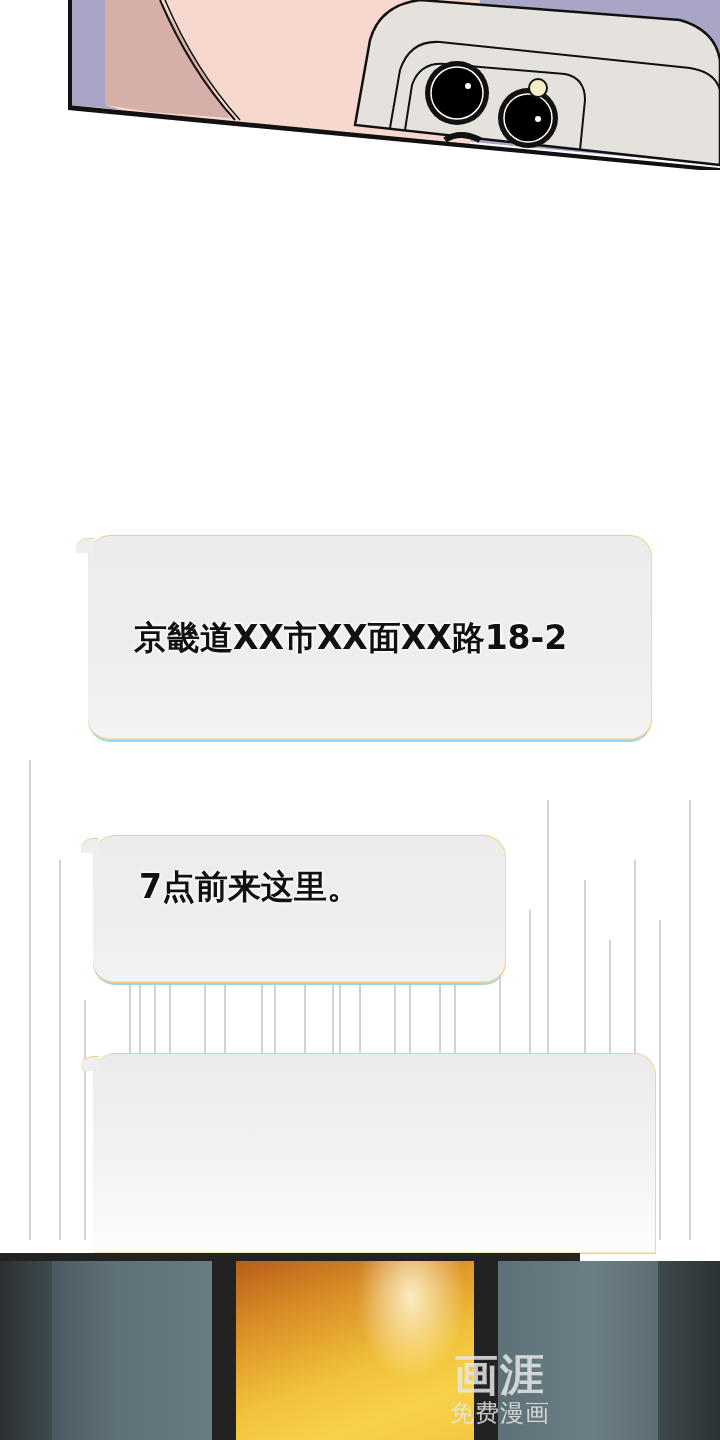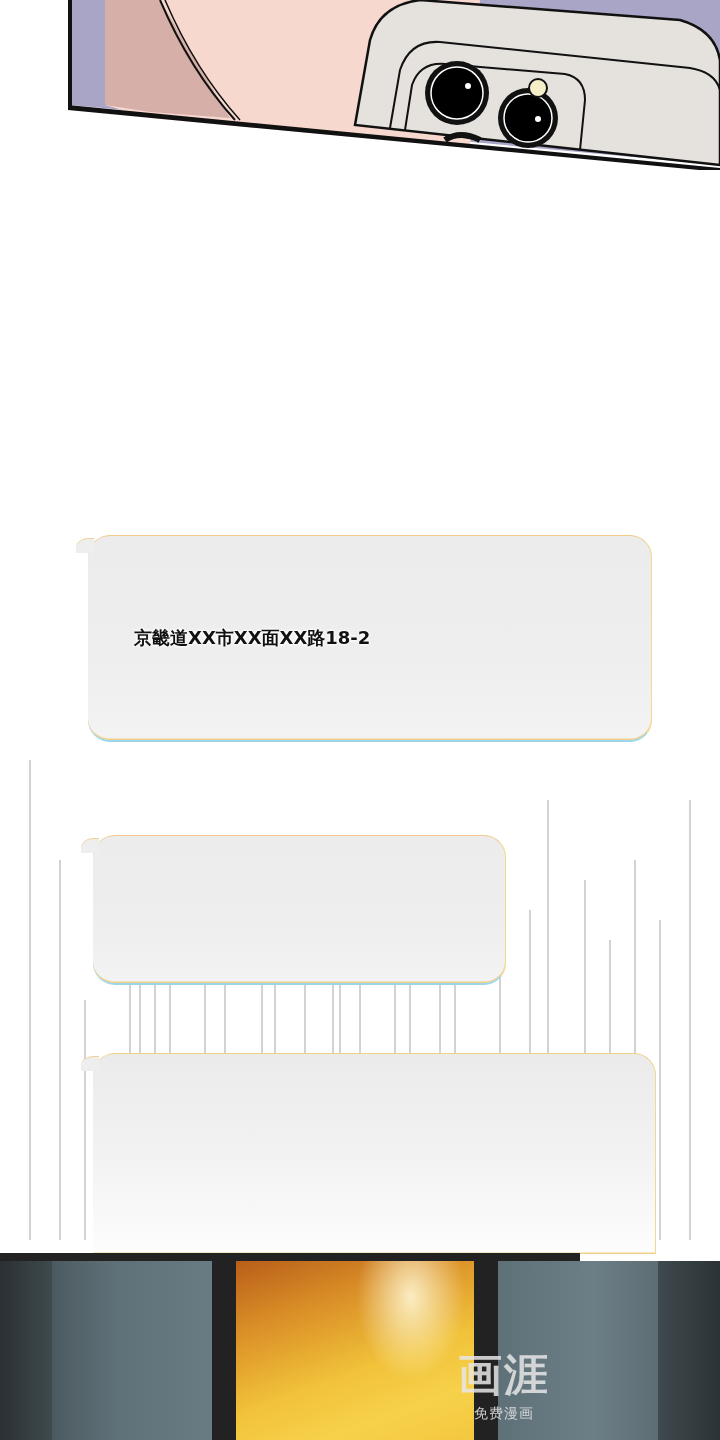--- a/index.html
+++ b/index.html
@@ -4,33 +4,33 @@
 <style>
   html,body{margin:0;padding:0;}
   body{width:720px;height:1440px;position:relative;overflow:hidden;background:#ffffff;font-family:"DejaVu Sans","Liberation Sans",sans-serif;}
   .panel-top{position:absolute;left:0;top:0;width:720px;height:170px;}
   .speedlines{position:absolute;left:0;top:740px;width:720px;height:500px;pointer-events:none;}
   .bubble{position:absolute;background:linear-gradient(180deg,#ececec 0%,#eeeeee 60%,#f3f3f3 100%);border-radius:22px;box-shadow:0 -1.5px 0 #f2cf8a inset,0 0 0 1px rgba(0,0,0,0)}
   .bubble::before{content:"";position:absolute;left:-12px;top:2px;width:18px;height:14px;background:#eeeeee;border-top-left-radius:12px 10px;border-top:1.5px solid #f0d19a;}
   .bubble.b1{left:88px;top:535px;width:563px;height:204px;border-top:1.5px solid #f3c98b;border-right:1.5px solid #f1d98d;border-bottom:2px solid #9ad6ea;}
   .bubble.b2{left:93px;top:835px;width:412px;height:147px;border-top:1.5px solid #f3c98b;border-right:1.5px solid #f1d98d;border-bottom:2px solid #9ad6ea;}
   .bubble.b3{left:93px;top:1053px;width:562px;height:200px;background:linear-gradient(180deg,#ebebeb 0%,#f2f2f2 50%,#fdfdfd 100%);border-top:1.5px solid #f0cf86;border-right:1.5px solid #f0d98f;border-radius:22px 22px 0 0;}
-  .btext{position:absolute;color:#111;font-weight:bold;font-size:18px;line-height:34px;text-shadow:0 0 3px #fff,0 0 3px #fff,0 0 4px #fff;}
+  .btext{position:absolute;color:#111;font-weight:bold;font-size:33px;line-height:34px;text-shadow:0 0 3px #fff,0 0 3px #fff,0 0 4px #fff;}
   .b1 .btext{left:46px;top:85px;}
   .b2 .btext{left:46px;top:34px;}
   .scene{position:absolute;left:0;top:1238px;width:580px;height:202px;background:#222;margin-top:15px;}
   .win-left{position:absolute;left:52px;top:8px;width:160px;height:194px;background:linear-gradient(90deg,#4b5a60,#5f7178 40%,#6a7c83);}
   .win-left-edge{position:absolute;left:0;top:8px;width:52px;height:194px;background:linear-gradient(90deg,#2a3033,#3f4a4e);}
   .door{position:absolute;left:236px;top:8px;width:238px;height:194px;background:linear-gradient(160deg,#b85e1a 0%,#d98d26 25%,#f1c23a 55%,#f7d14a 75%,#f2c53c 100%);}
   .door-glow{position:absolute;left:120px;top:0;width:110px;height:120px;background:radial-gradient(ellipse at 50% 30%,rgba(255,250,220,.85),rgba(255,240,160,0) 70%);}
   .win-right{position:absolute;left:498px;top:8px;width:160px;height:194px;background:linear-gradient(90deg,#5f7178,#6c7e86 60%,#5d6d74);}
   .win-right-edge{position:absolute;left:658px;top:8px;width:62px;height:194px;background:linear-gradient(90deg,#3f4a4e,#2b3235);}
   .watermark{position:absolute;right:30px;bottom:28px;text-align:center;color:rgba(230,230,230,.85);}
   .wm-logo{font-size:44px;font-weight:bold;letter-spacing:2px;line-height:48px;}
-  .wm-sub{font-size:14px;line-height:28px;letter-spacing:1px;}
+  .wm-sub{font-size:24px;line-height:28px;letter-spacing:1px;}
 </style>
 </head>
 <body>
 
 <div class="panel-top">
   <svg width="720" height="170" viewBox="0 0 720 170">
     <polygon points="70,0 720,0 720,165 70,105" fill="#a9a5c6"></polygon>
     <polygon points="105,0 480,0 470,148 150,118 105,105" fill="#f7d8ce"></polygon>
     <polygon points="105,0 160,0 230,118 150,112 105,105" fill="#d6b0a8"></polygon>
     <path d="M160,0 Q190,70 235,120" stroke="#111" stroke-width="2" fill="none"></path>
@@ -82,20 +82,21 @@
     <line x1="690" y1="60" x2="690" y2="500"></line>
   </g>
 </svg>
 
 <div class="bubble b1">
   <span class="btext">京畿道XX市XX面XX路18-2</span>
 </div>
 
 <div class="bubble b2">
   <div class="btext">
+    <div>7点前来这里。</div>
   </div>
 </div>
 
 <div class="bubble b3"></div>
 
 <div class="scene">
   <div class="win-left-edge"></div>
   <div class="win-left"></div>
   <div class="door">
     <div class="door-glow"></div>

